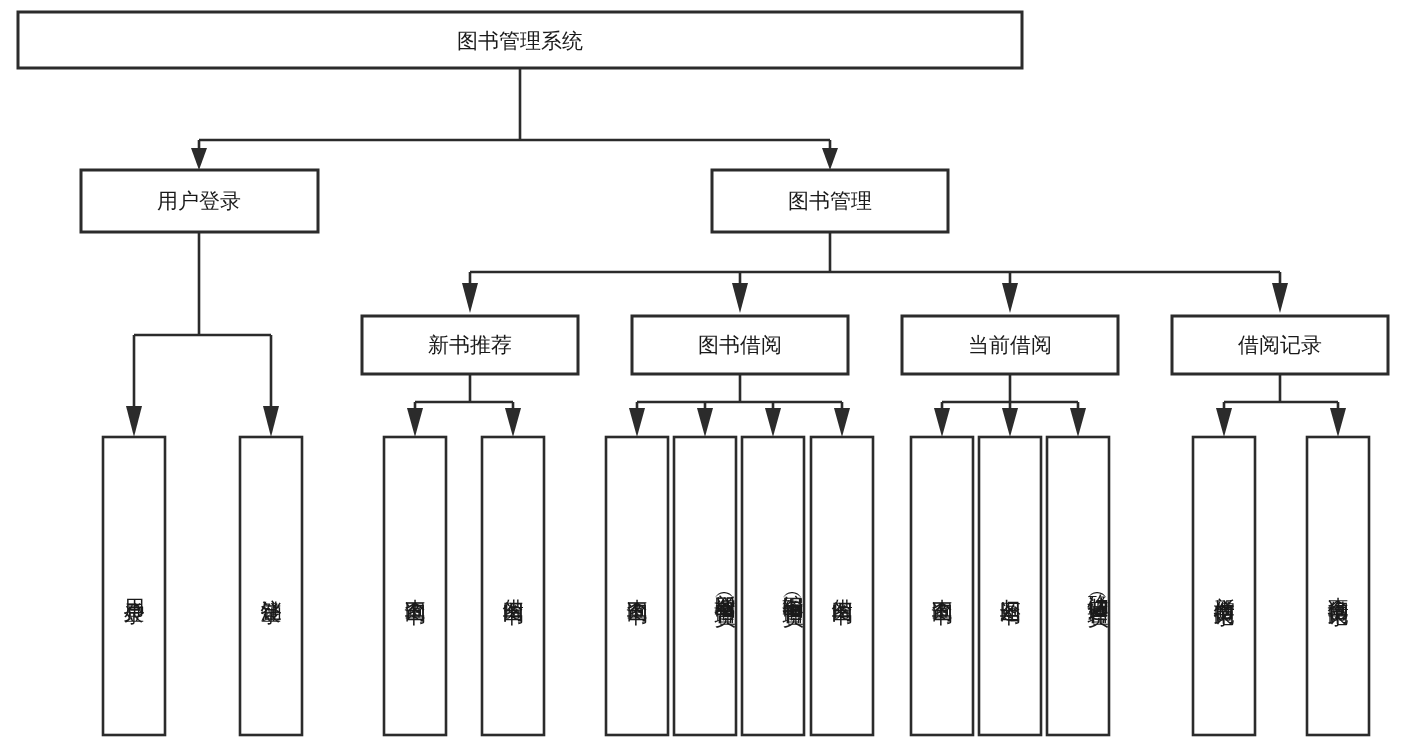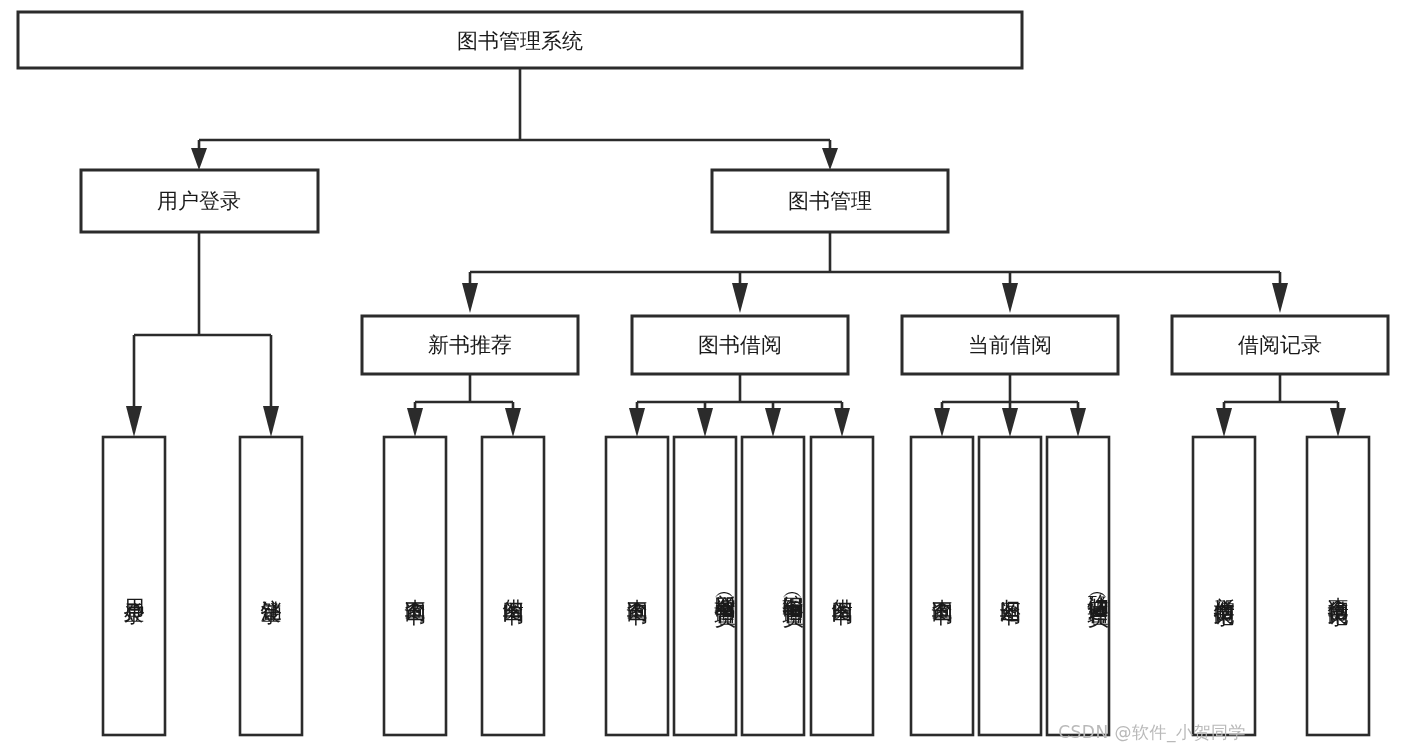--- a/index.html
+++ b/index.html
@@ -219,15 +219,14 @@
   <div class="leaf-label" style="left:742px; top:437px; width:62px; height:298px; display:flex; align-items:flex-start; justify-content:center;">编辑图书（管理员）</div>
   <div class="leaf-label" style="left:811px; top:437px; width:62px; height:298px; display:flex; align-items:center; justify-content:center;">借阅图书</div>
 
   <div class="leaf-label" style="left:911px; top:437px; width:62px; height:298px; display:flex; align-items:center; justify-content:center;">查询图书</div>
   <div class="leaf-label" style="left:979px; top:437px; width:62px; height:298px; display:flex; align-items:center; justify-content:center;">归还图书</div>
   <div class="leaf-label" style="left:1047px; top:437px; width:62px; height:298px; display:flex; align-items:flex-start; justify-content:center;">确认归还（管理员）</div>
 
   <div class="leaf-label" style="left:1193px; top:437px; width:62px; height:298px; display:flex; align-items:center; justify-content:center;">新增借阅记录</div>
   <div class="leaf-label" style="left:1307px; top:437px; width:62px; height:298px; display:flex; align-items:center; justify-content:center;">查询借阅记录</div>
 
-  <div class="watermark">CSDN @软件_小贺同学</div>
 
 </div>
 
 </body></html>

